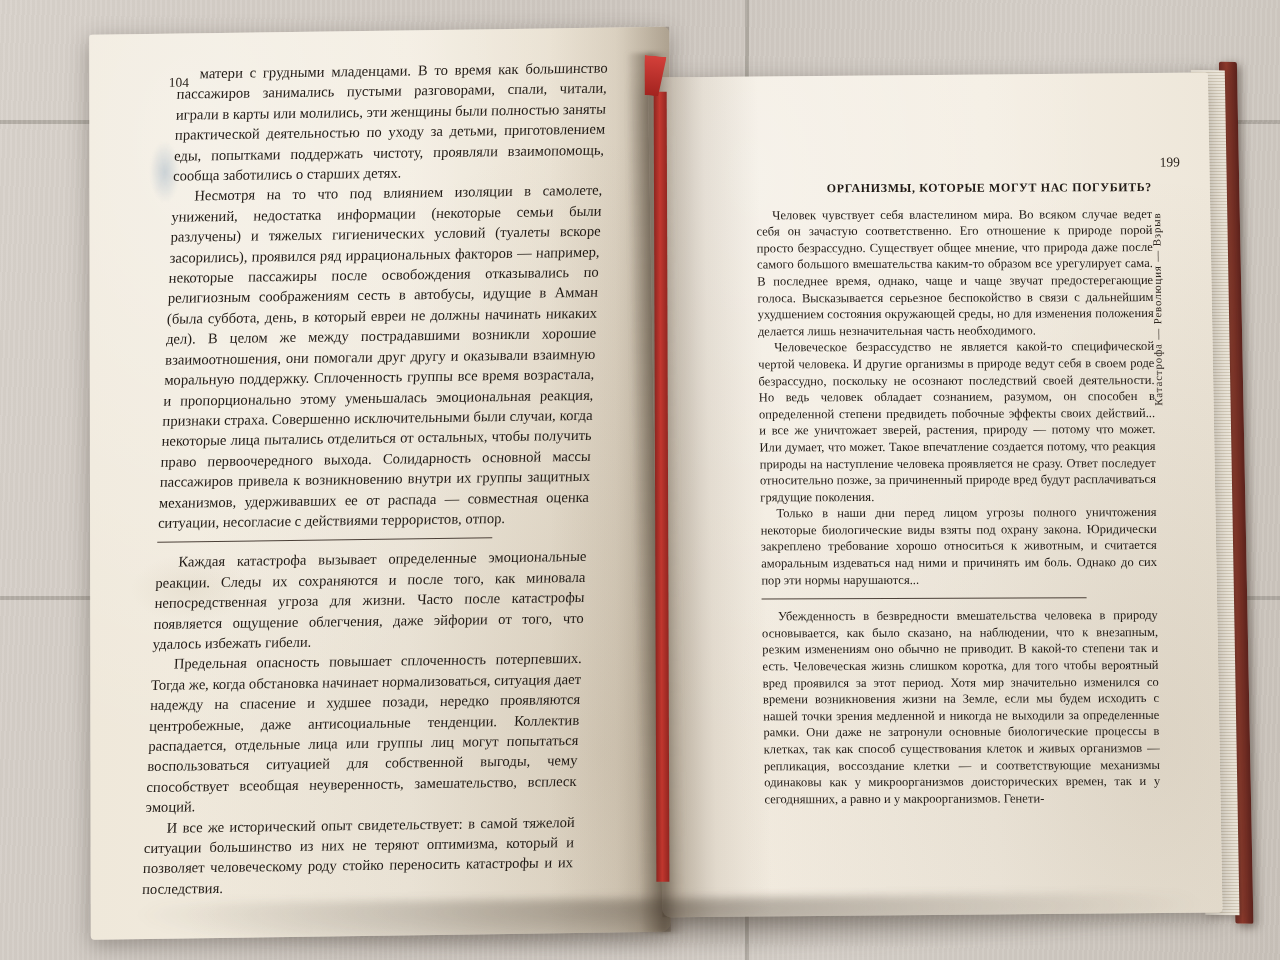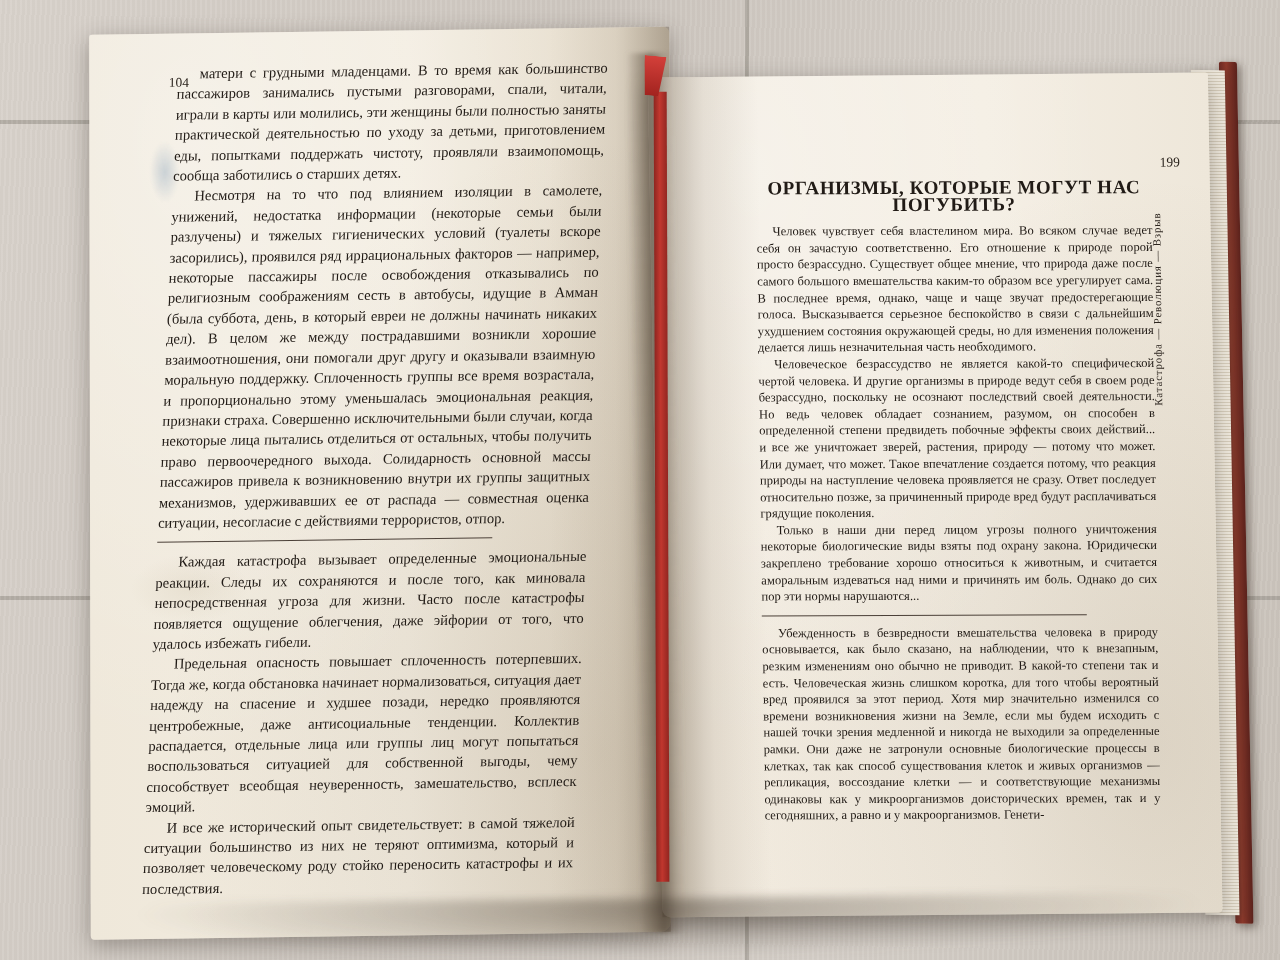--- a/index.html
+++ b/index.html
@@ -171,24 +171,24 @@
     background: #4b4038;
     margin: 9px 0 9px 0;
     width: 78%;
   }
   #right-text .rule { width: 82%; margin: 10px 0 9px 0; }
 
   .heading {
     font-variant: small-caps;
     font-weight: bold;
     letter-spacing: 0.6px;
-    font-size: 19px;
+    font-size: 12px;
     text-indent: 0 !important;
     margin-bottom: 10px !important;
-    text-align: center;
+    text-align: right;
   }
 
   .folio {
     position: absolute;
     font-size: 13.4px;
     color: #2a231d;
   }
   #folio-left { left: 118px; top: 52px; transform: rotate(1deg); }
   #folio-right { left: 1108px; top: 142px; transform: rotate(-0.3deg); }
 

